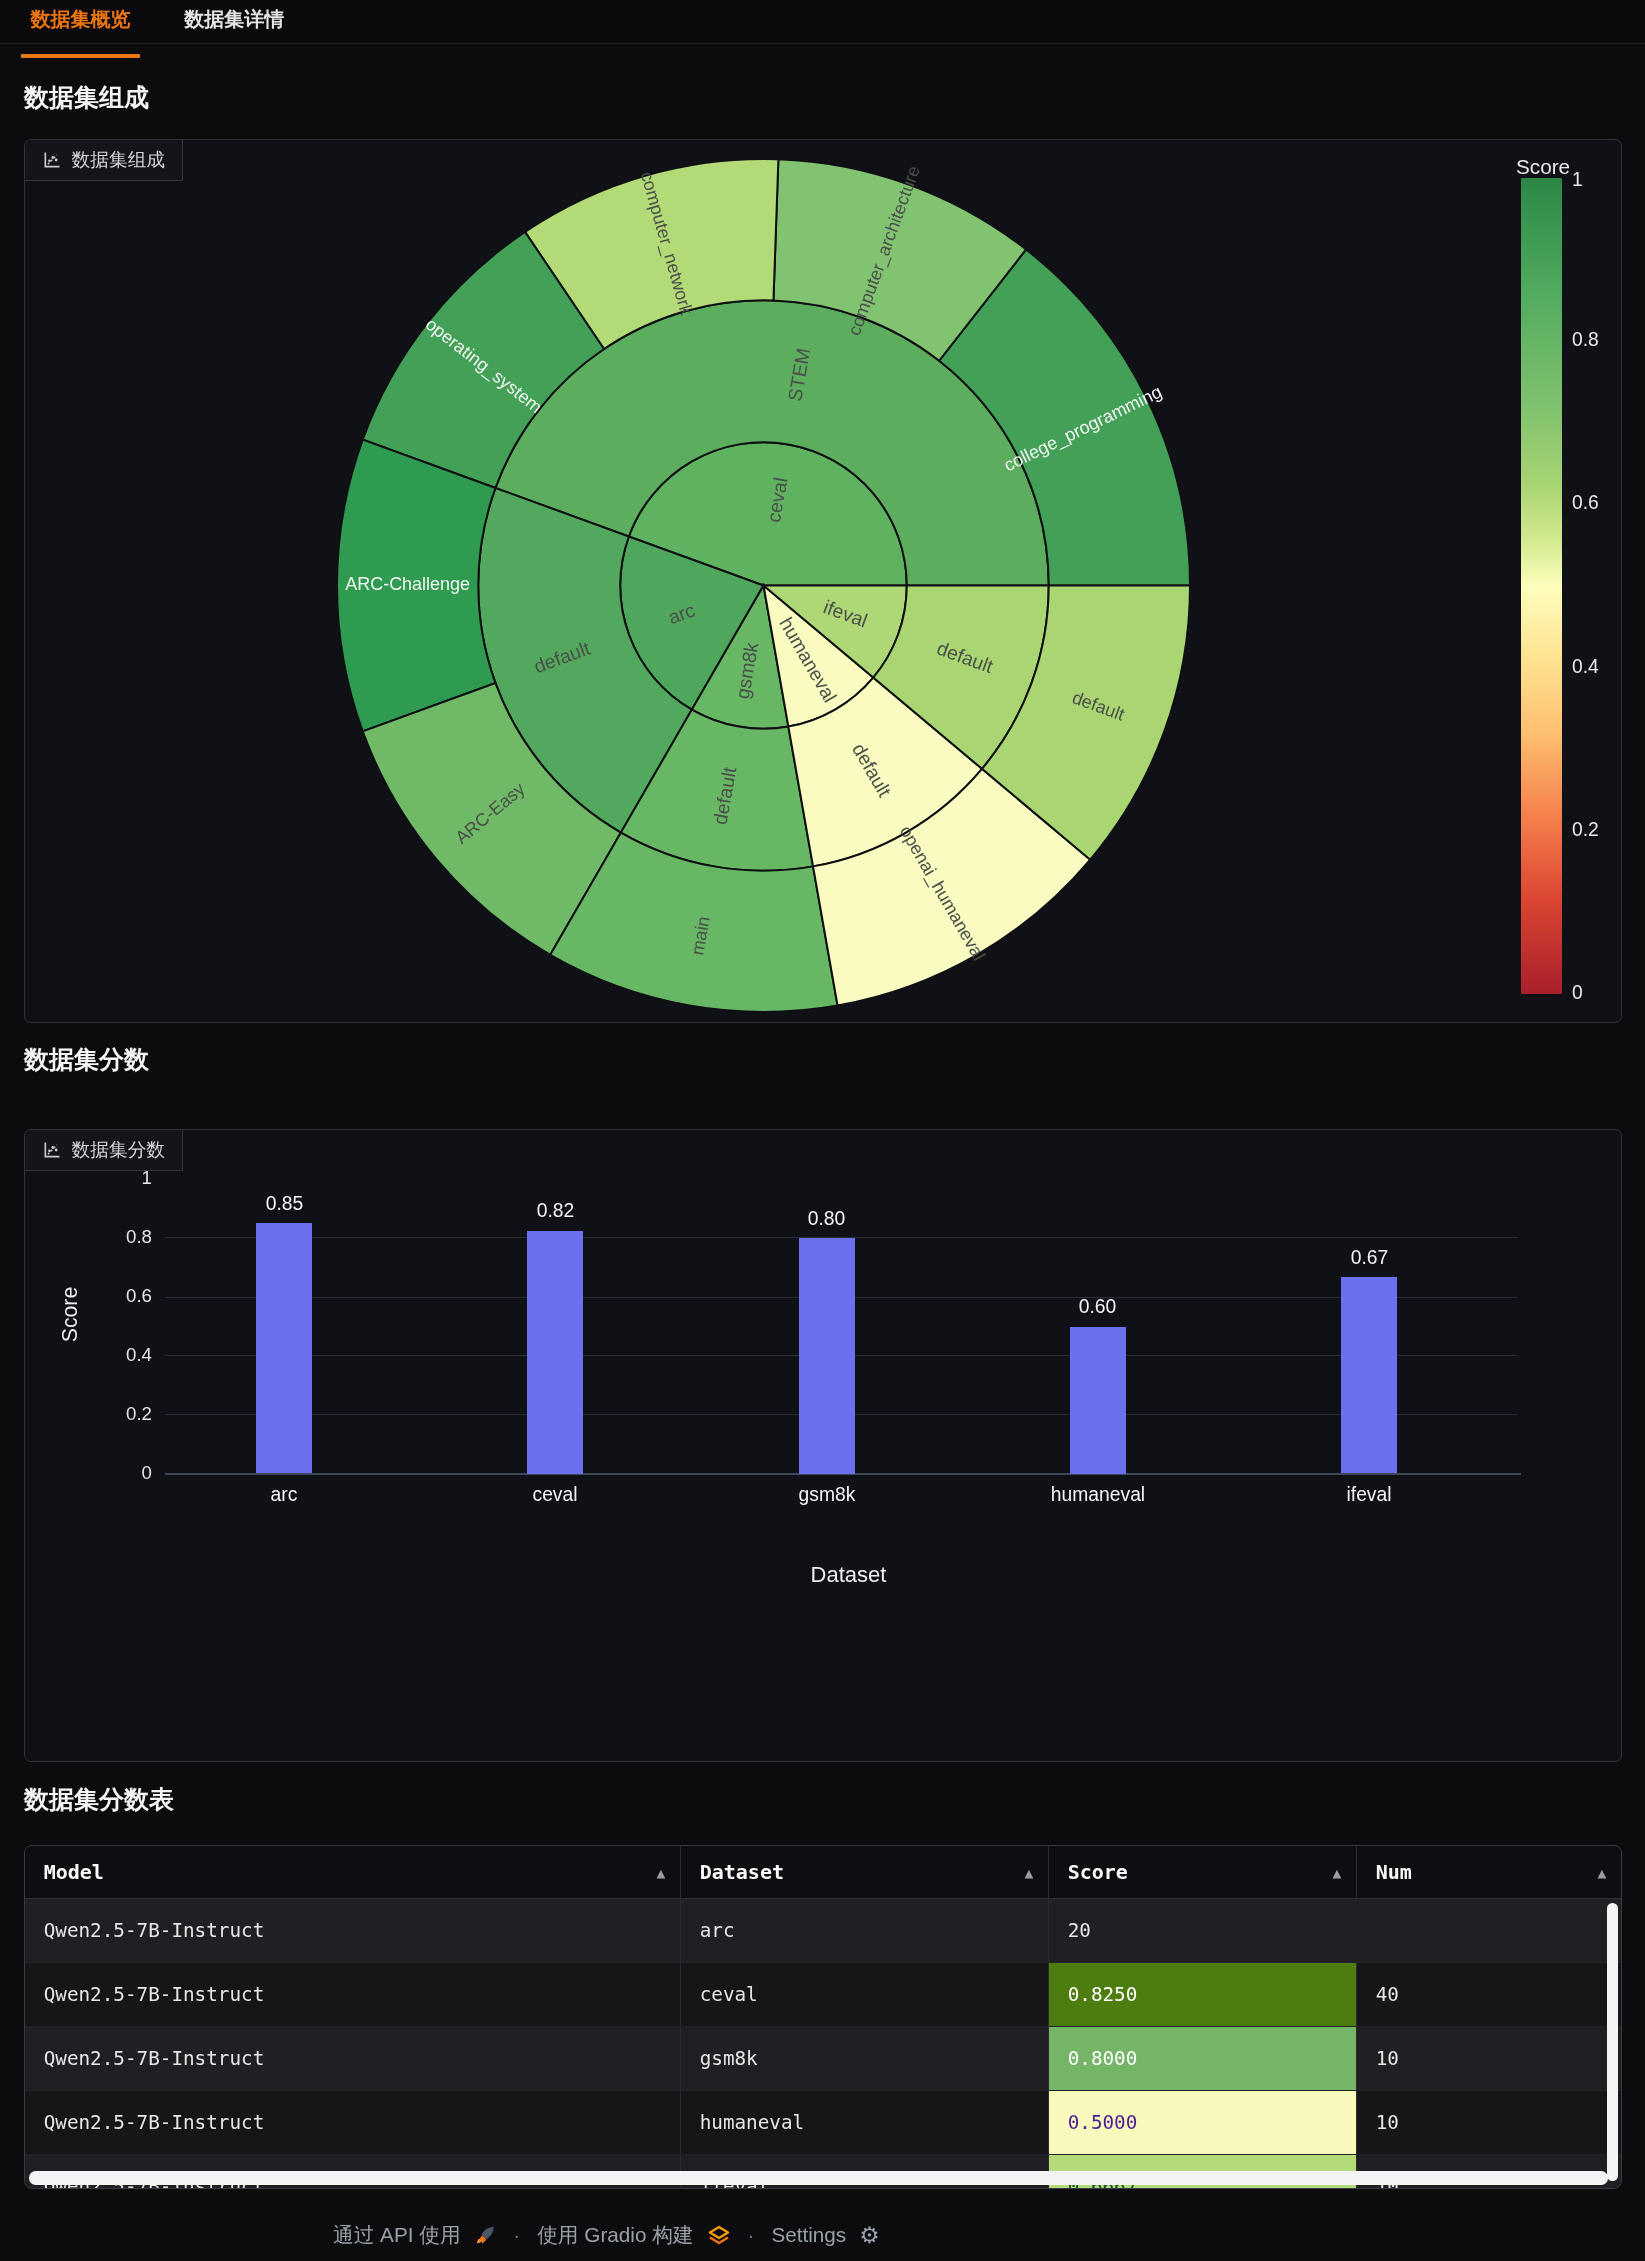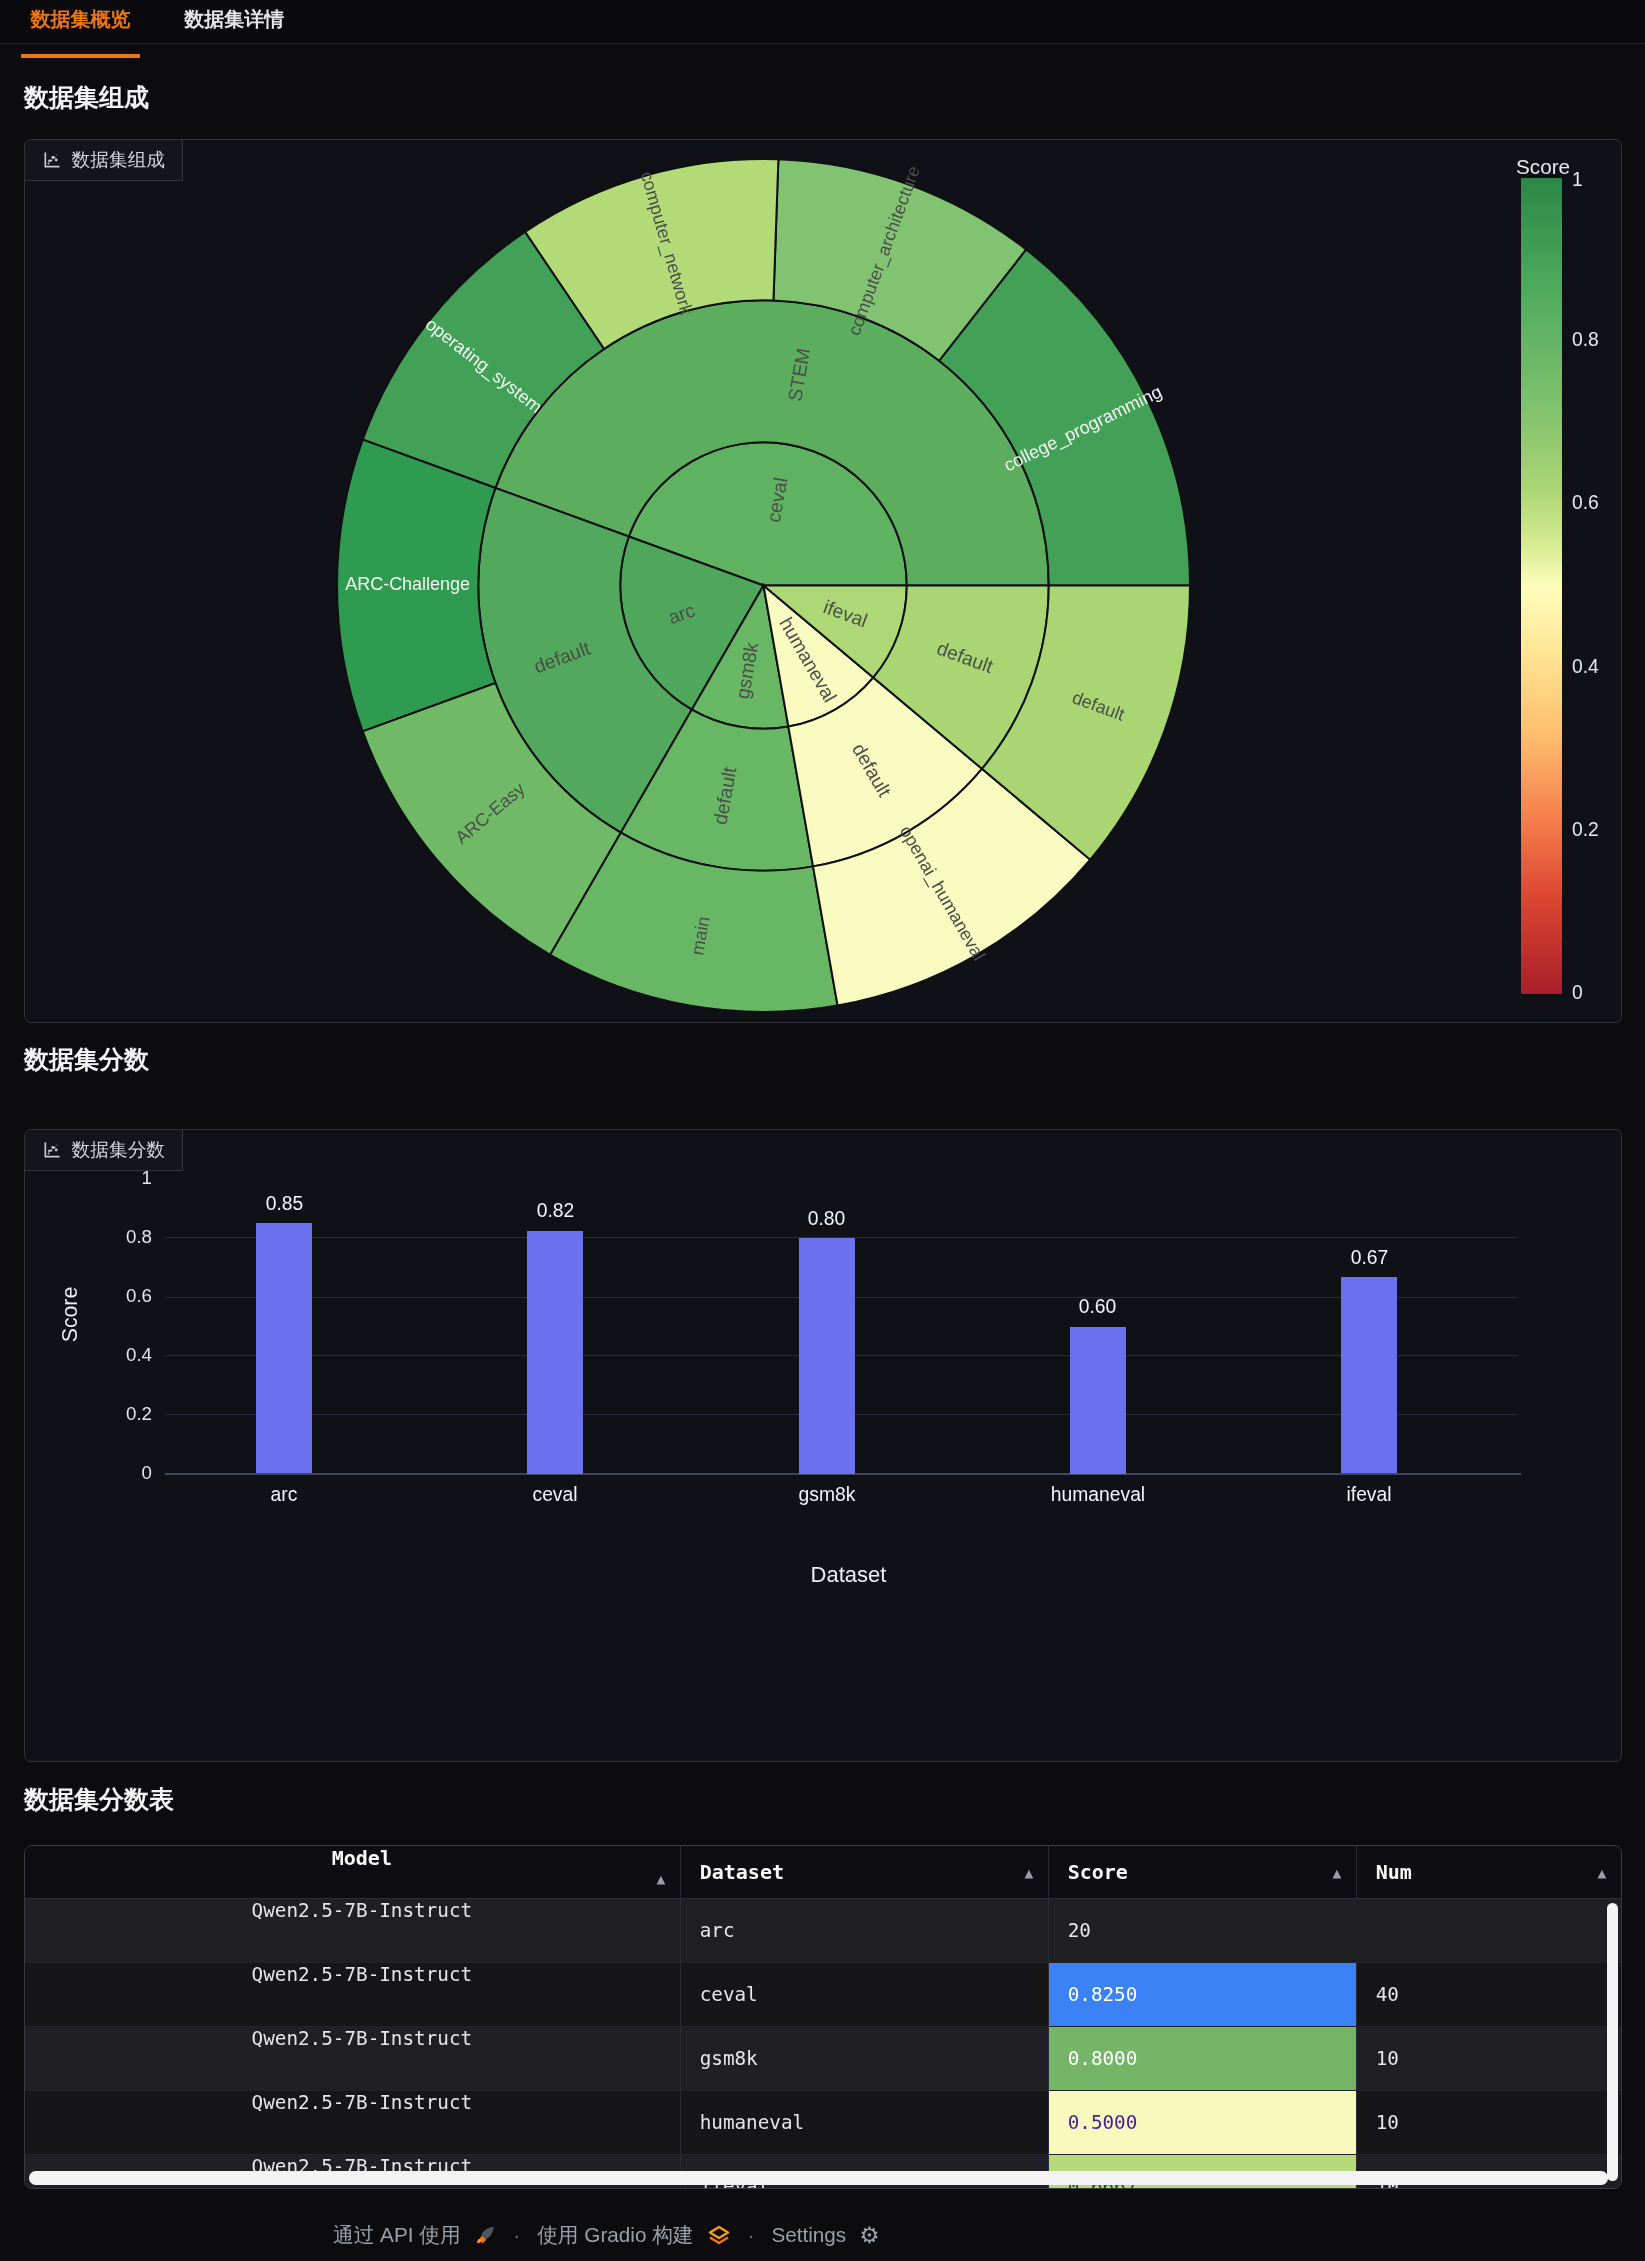--- a/index.html
+++ b/index.html
@@ -49,21 +49,21 @@
   .th { display:flex; align-items:center; padding-left:18.7px; font-family:"DejaVu Sans Mono","Liberation Mono",monospace;
         font-size:20px; font-weight:bold; color:#fafafa; border-right:0.7px solid #2b2b31; }
   .th:last-child { border-right:none; }
   .sort { margin-left:auto; margin-right:14.7px; font-size:14.7px; color:#9b9ba3; cursor:pointer; }
   .tr { display:flex; height:64px; border-bottom:0.7px solid #222228; }
   .tr.odd  { background:#202024; }
   .tr.even { background:#161619; }
   .td { display:flex; align-items:center; padding-left:18.7px; font-family:"DejaVu Sans Mono","Liberation Mono",monospace;
         font-size:19.3px; color:#e6e6e9; border-right:0.7px solid #2b2b31; overflow:hidden; }
   .td:last-child { border-right:none; }
-  .col-model { width:656px;flex-direction:column; } .col-dataset { width:368px; } .col-score { width:308px; } .col-num { flex:1; }
+  .col-model { width:656px; } .col-dataset { width:368px; } .col-score { width:308px; } .col-num { flex:1; }
   .td.score-cell { padding:0; }
   .score-fill { width:100%; height:100%; display:flex; align-items:center; padding-left:18.7px; }
   .vscroll { position:absolute; right:3.3px; top:57px; width:10.7px; height:278px; background:#f4f4f5; border-radius:5.3px; }
   .hscroll { position:absolute; left:4px; bottom:3.3px; height:13.3px; width:1579px; background:#f4f4f5; border-radius:6.7px; }
 
   
   .footer { position:absolute; left:333px; top:2221px; display:flex; align-items:center; gap:13px;
             font-size:20.7px; color:#9aa0a8; }
   .footer .dot { color:#6b7280; padding:0 4px; }
   .footer .link { cursor:pointer; }
@@ -214,21 +214,21 @@
 
   <div class="tr odd">
     <div class="td col-model">Qwen2.5-7B-Instruct</div>
     <div class="td col-dataset">arc</div>
     <div class="td col-num">20</div>
   </div>
   <div class="tr even">
     <div class="td col-model">Qwen2.5-7B-Instruct</div>
     <div class="td col-dataset">ceval</div>
     <div class="td col-score score-cell">
-        <div class="score-fill" style="background: #3b82f6; color: rgb(255, 255, 255); text-align: right;">0.8250</div>
+        <div class="score-fill" style="background: #4d7c0f; color: rgb(255, 255, 255); text-align: right;">0.8250</div>
       </div>
     <div class="td col-num">40</div>
   </div>
   <div class="tr odd">
     <div class="td col-model">Qwen2.5-7B-Instruct</div>
     <div class="td col-dataset">gsm8k</div>
     <div class="td col-score score-cell">
         <div class="score-fill" style="background: rgb(116, 181, 103); color: rgb(255, 255, 255);">0.8000</div>
       </div>
     <div class="td col-num">10</div>

